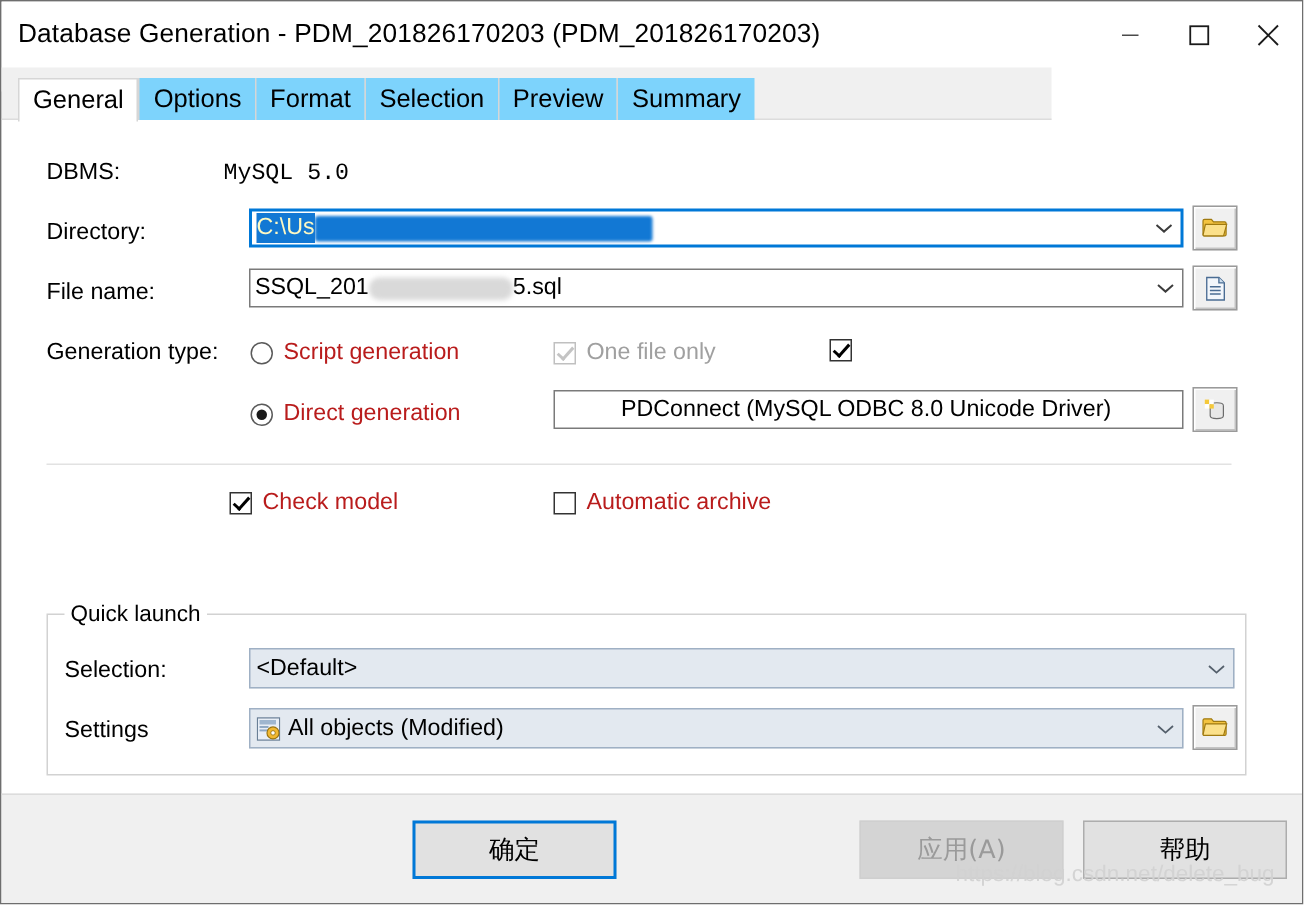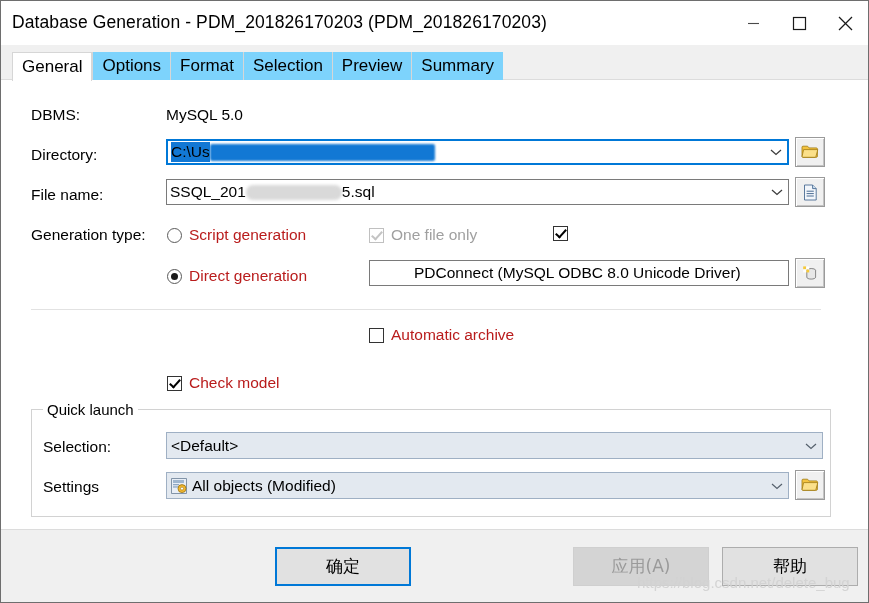--- a/index.html
+++ b/index.html
@@ -59,21 +59,21 @@
     background: transparent;
     border: none;
   }
   .winbtn svg { display: block; }
 
   
   .tabstrip {
     position: absolute;
     left: 0;
     top: 44px;
-    width: 867px;
+    width: 700px;
     height: 35px;
     background: #f0f0f0;
     border-bottom: 1px solid #dcdcdc;
     box-sizing: border-box;
   }
   .tabs {
     position: absolute;
     left: 11px;
     top: 7px;
     display: flex;
@@ -175,21 +175,21 @@
   .redact-gray {
     display: inline-block;
     height: 15px;
     background: #d9d9d9;
     border-radius: 7px;
     filter: blur(1.6px);
     vertical-align: middle;
   }
   .sel-hl {
     background: #1278d4;
-    color: #000000;
+    color: #fef9c3;
     padding: 1px 0;
   }
 
   
   .radio-row, .check-row {
     position: absolute;
     display: flex;
     align-items: center;
     font-size: 15.5px;
     color: #b91c1c;
@@ -350,21 +350,21 @@
       <div class="tab">Format</div>
       <div class="tab">Selection</div>
       <div class="tab">Preview</div>
       <div class="tab">Summary</div>
     </div>
   </div>
 
   <div class="page">
 
     <div class="lbl" style="left:30px; top:26px;">DBMS:</div>
-    <div class="lbl" style="left:165px; top:26px;">MySQL 5.0</div>
+    <div class="lbl" style="left:148px; top:26px;font-family:Liberation Mono, monospace;">MySQL 5.0</div>
 
     <div class="lbl" style="left:30px; top:66px;">Directory:</div>
     <div class="tbox focused" style="left:165px; top:59px; width:623px;">
       <span class="sel-hl">C:\Us</span>
         <span class="redact-blue" style="width:225px;"></span>
       <span class="combo-arrow">
         <svg width="12" height="8" viewBox="0 0 12 8">
             <polyline points="1,2 6,6.4 11,2" fill="none" stroke="#3c3c3c" stroke-width="1.3"></polyline>
           </svg>
       </span>
@@ -425,21 +425,21 @@
       <svg width="17" height="17" viewBox="0 0 17 17">
         <ellipse cx="9.2" cy="5.4" rx="4.4" ry="1.9" fill="#e7e7e7" stroke="#6c6c6c" stroke-width="0.8"></ellipse>
         <path d="M4.8 5.4 L4.8 12.2 C4.8 13.3 6.8 14.1 9.2 14.1 C11.6 14.1 13.6 13.3 13.6 12.2 L13.6 5.4" fill="#e7e7e7" stroke="#6c6c6c" stroke-width="0.8"></path>
         <rect x="1.2" y="1.4" width="3" height="3" fill="#f5c93a"></rect>
         <rect x="4.2" y="4.4" width="3" height="3" fill="#f5c93a"></rect>
         <rect x="4.2" y="1.4" width="3" height="3" fill="#ffffff"></rect>
         <rect x="1.2" y="4.4" width="3" height="3" fill="#ffffff"></rect>
       </svg>
     </div>
 
-    <div class="check-row" style="left:166px; top:246px;margin-top:48px;">
+    <div class="check-row" style="left:152px; top:246px;">
       <span class="cbox on"></span>
       <span>Check model</span>
     </div>
     <div class="check-row" style="left:368px; top:246px;">
       <span class="cbox"></span>
       <span>Automatic archive</span>
     </div>
 
     <hr class="sep" style="left:30px; top:229px; width:790px;">
 

